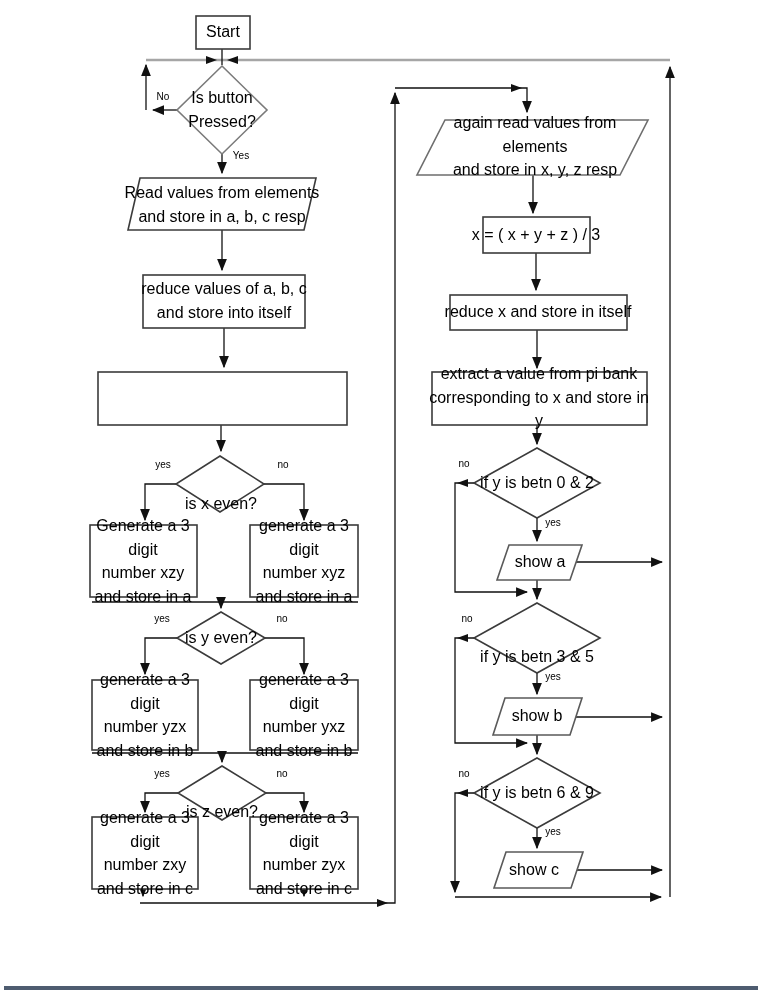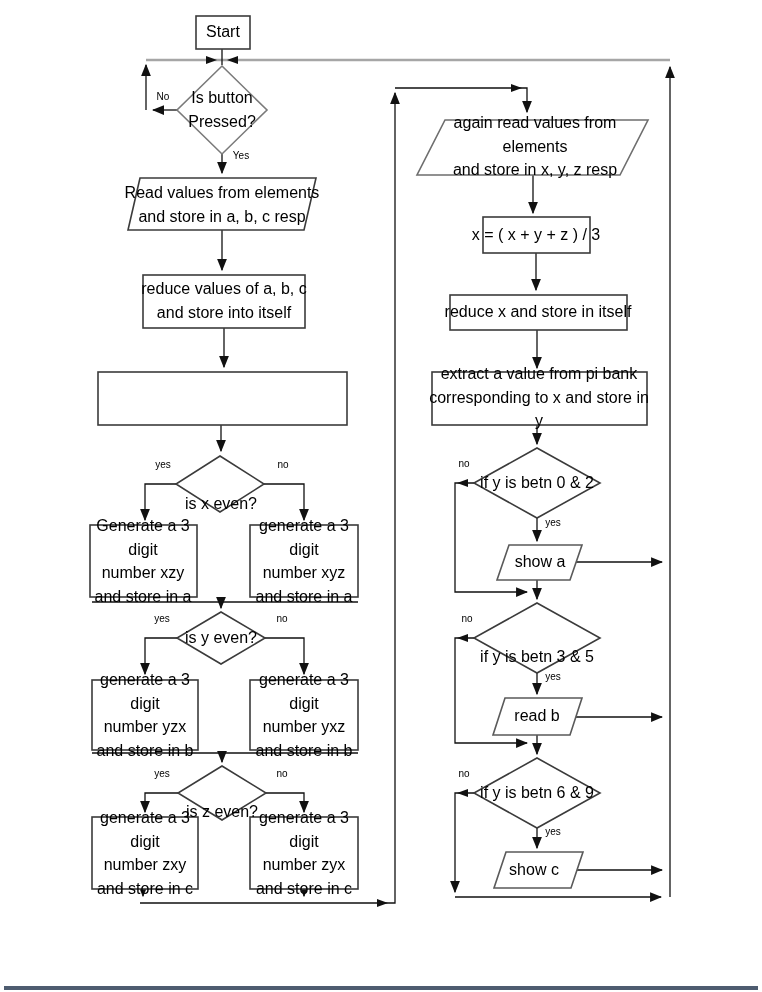--- a/index.html
+++ b/index.html
@@ -145,21 +145,21 @@
 
   <div class="lbl" style="left:535px;top:147px;width:230px;">again read values from elements
 and store in x, y, z resp</div>
   <div class="lbl" style="left:536px;top:235px;width:130px;">x = ( x + y + z ) / 3</div>
   <div class="lbl" style="left:538px;top:312px;width:190px;">reduce x and store in itself</div>
   <div class="lbl" style="left:539px;top:398px;width:225px;">extract a value from pi bank
 corresponding to x and store in y</div>
   <div class="lbl" style="left:537px;top:483px;width:135px;">if y is betn 0 &amp; 2</div>
   <div class="lbl" style="left:540px;top:562px;width:80px;">show a</div>
   <div class="lbl" style="left:537px;top:630px;width:135px;margin-top:27px;">if y is betn 3 &amp; 5</div>
-  <div class="lbl" style="left:537px;top:716px;width:80px;">read b</div>
+  <div class="lbl" style="left:537px;top:716px;width:80px;">show b</div>
   <div class="lbl" style="left:537px;top:793px;width:135px;">if y is betn 6 &amp; 9</div>
   <div class="lbl" style="left:534px;top:870px;width:80px;">show c</div>
 
   <div class="lbl edge" style="left:163px;top:97px;width:40px;">No</div>
   <div class="lbl edge" style="left:241px;top:156px;width:40px;">Yes</div>
   <div class="lbl edge" style="left:163px;top:465px;width:40px;">yes</div>
   <div class="lbl edge" style="left:283px;top:465px;width:40px;">no</div>
   <div class="lbl edge" style="left:162px;top:619px;width:40px;">yes</div>
   <div class="lbl edge" style="left:282px;top:619px;width:40px;">no</div>
   <div class="lbl edge" style="left:162px;top:774px;width:40px;">yes</div>

